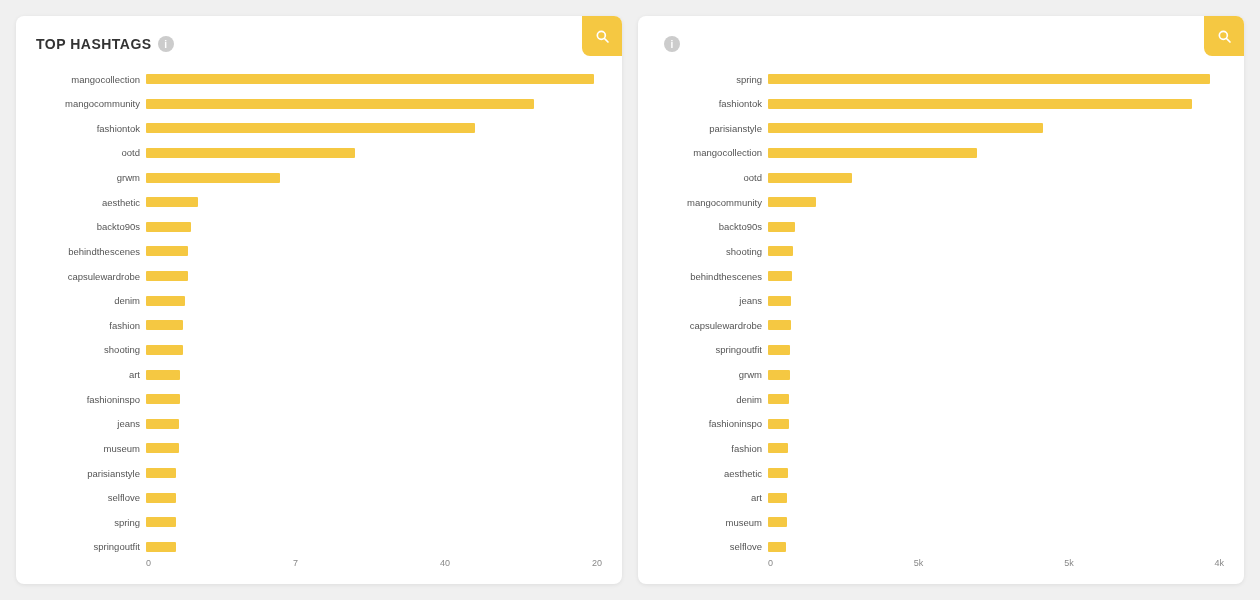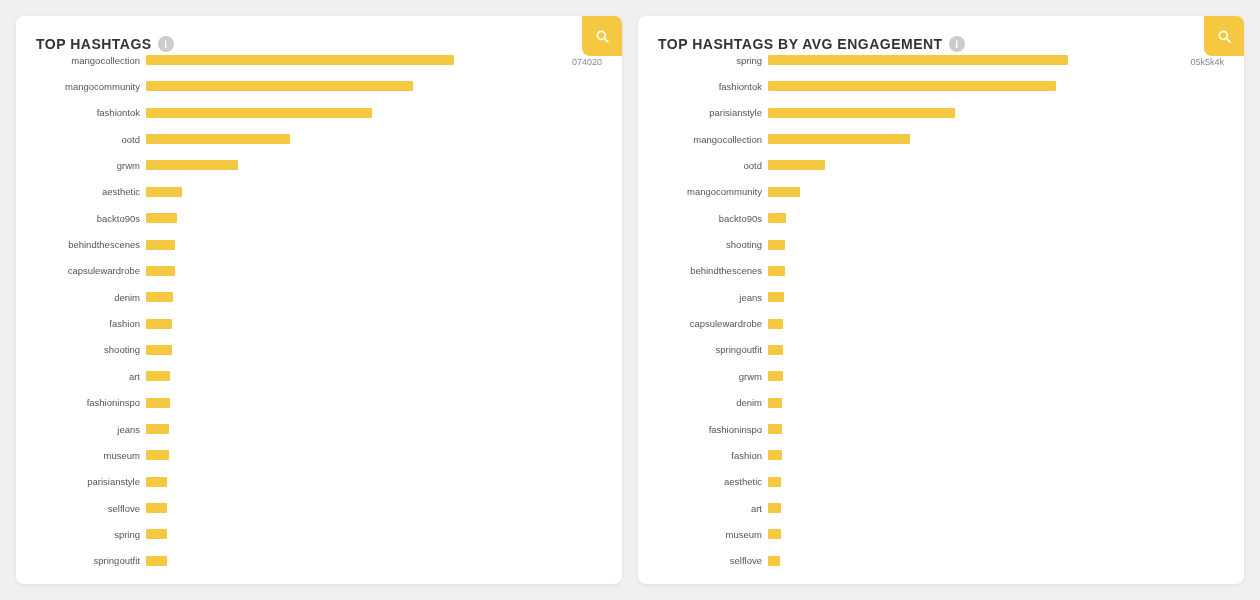--- a/index.html
+++ b/index.html
@@ -26,21 +26,21 @@
       flex: 1;
       padding: 20px 20px 16px 20px;
       position: relative;
       box-shadow: 0 1px 4px rgba(0,0,0,0.08);
       display: flex;
       flex-direction: column;
     }
     .card-header {
       display: flex;
       align-items: center;
-      margin-bottom: 1px;
+      margin-bottom: 20px;
     }
     .card-title {
       font-size: 14px;
       font-weight: 700;
       color: #333;
       letter-spacing: 0.5px;
       text-transform: uppercase;
     }
     .info-icon {
       display: inline-flex;
@@ -70,21 +70,21 @@
       cursor: pointer;
     }
     .search-corner svg {
       width: 16px;
       height: 16px;
       fill: #fff;
     }
     .chart-area {
       flex: 1;
       display: flex;
-      flex-direction: row;
+      flex-direction: column;
       overflow: hidden;
     }
     .bar-chart {
       flex: 1;
       display: flex;
       flex-direction: column;
       justify-content: space-between;
       padding-right: 8px;
     }
     .bar-row {
@@ -267,21 +267,20 @@
           <span class="x-tick">0</span>
           <span class="x-tick">7</span>
           <span class="x-tick">40</span>
           <span class="x-tick">20</span>
         </div>
     </div>
   </div>
 
   <div class="card">
     <div class="card-header">
-      <span class="card-title">TOP HASHTAGS BY AVG ENGAGEMENT</span>
       <span class="info-icon">i</span>
     </div>
     <div class="search-corner">
       <svg viewBox="0 0 24 24">
         <path d="M21 21l-4.35-4.35M17 11A6 6 0 1 1 5 11a6 6 0 0 1 12 0z" stroke="#fff" stroke-width="2.5" fill="none" stroke-linecap="round"></path>
       </svg>
     </div>
     <div class="chart-area">
       <div class="bar-chart" id="right-bar-chart">
           <div class="bar-row">

